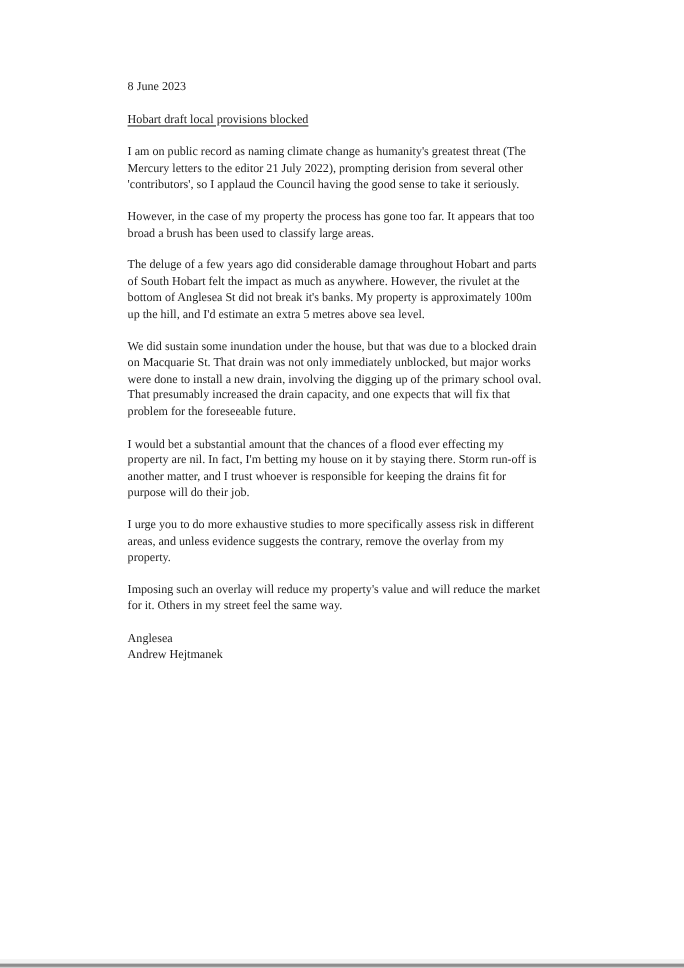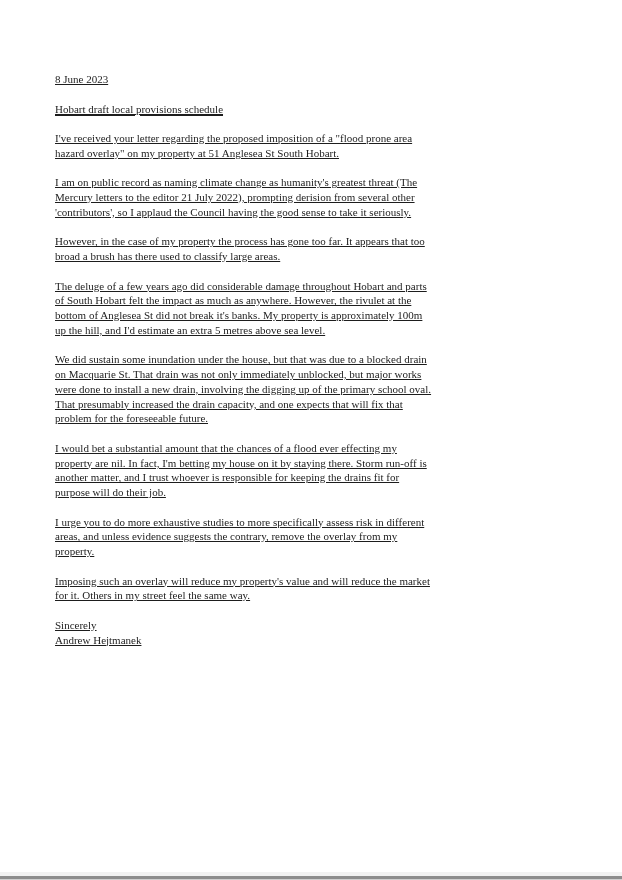--- a/index.html
+++ b/index.html
@@ -12,23 +12,22 @@
     position: relative;
     overflow: hidden;
     background: var(--page-bg, #ffffff);
     font-family: "Liberation Serif", "DejaVu Serif", serif;
     color: var(--text-color, #1d1d1d);
   }
   .page {
     position: absolute;
     inset: 0;
     box-sizing: border-box;
-    padding: 72px 10px 0 55px;
+    padding: 72px 10px 0 116px;
     background: var(--page-bg, #ffffff);
-    text-decoration: underline;
   }
   .txt {
     font-size: 11px;
     line-height: 14.75px;
     white-space: pre-line;
     margin: 0 0 14.75px 0;
   }
   .subject {
     text-decoration: underline;
     text-underline-offset: 2px;
@@ -58,47 +57,45 @@
     background: #cfcfcf;
   }
 </style>
 </head>
 <body style="--page-bg: #ffffff; --text-color: #1d1d1d; --edge-color: #8d8d8d;">
 
 <div class="page">
   <div class="txt">8 June 2023</div>
 
 
-  <div class="txt subject">Hobart draft local provisions schedule</div>
+  <div class="txt subject">Hobart draft local provisions blocked</div>
 
-  <p class="txt">I've received your letter regarding the proposed imposition of a "flood prone area
-hazard overlay" on my property at 51 Anglesea St South Hobart.</p>
   <p class="txt">I am on public record as naming climate change as humanity's greatest threat (The
 Mercury letters to the editor 21 July 2022), prompting derision from several other
 'contributors', so I applaud the Council having the good sense to take it seriously.</p>
   <p class="txt">However, in the case of my property the process has gone too far. It appears that too
-broad a brush has there used to classify large areas.</p>
+broad a brush has been used to classify large areas.</p>
   <p class="txt">The deluge of a few years ago did considerable damage throughout Hobart and parts
 of South Hobart felt the impact as much as anywhere. However, the rivulet at the
 bottom of Anglesea St did not break it's banks. My property is approximately 100m
 up the hill, and I'd estimate an extra 5 metres above sea level.</p>
   <p class="txt">We did sustain some inundation under the house, but that was due to a blocked drain
 on Macquarie St. That drain was not only immediately unblocked, but major works
 were done to install a new drain, involving the digging up of the primary school oval.
 That presumably increased the drain capacity, and one expects that will fix that
 problem for the foreseeable future.</p>
   <p class="txt">I would bet a substantial amount that the chances of a flood ever effecting my
 property are nil. In fact, I'm betting my house on it by staying there. Storm run-off is
 another matter, and I trust whoever is responsible for keeping the drains fit for
 purpose will do their job.</p>
   <p class="txt">I urge you to do more exhaustive studies to more specifically assess risk in different
 areas, and unless evidence suggests the contrary, remove the overlay from my
 property.</p>
   <p class="txt">Imposing such an overlay will reduce my property's value and will reduce the market
 for it. Others in my street feel the same way.</p>
 
-  <div class="txt">Sincerely
+  <div class="txt">Anglesea
 Andrew Hejtmanek</div>
 </div>
 
 <div class="page-edge-shadow"></div>
 <div class="page-edge"></div>
 <div class="page-edge-under"></div>
 
 </body></html>

